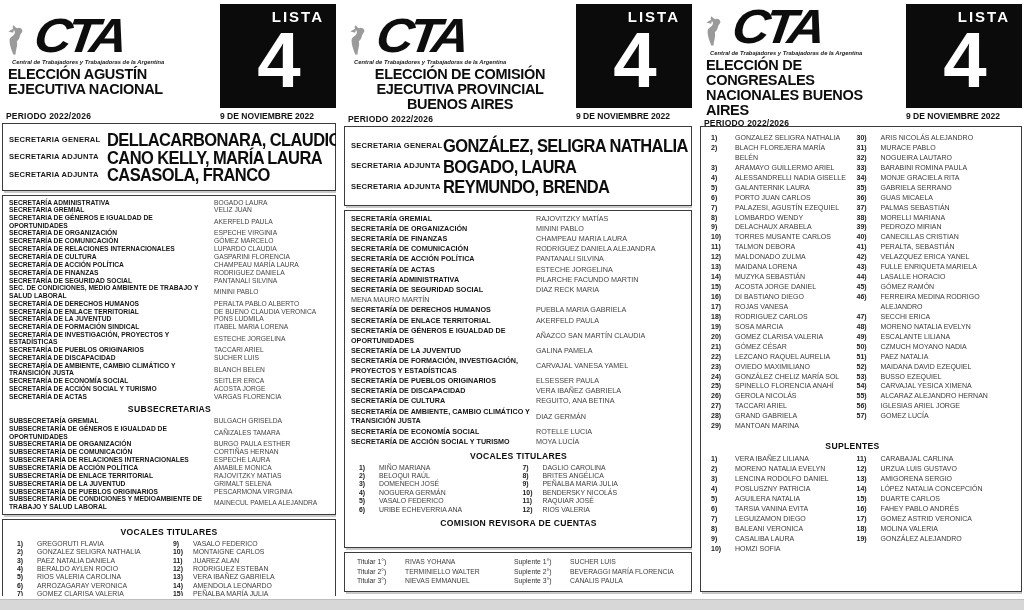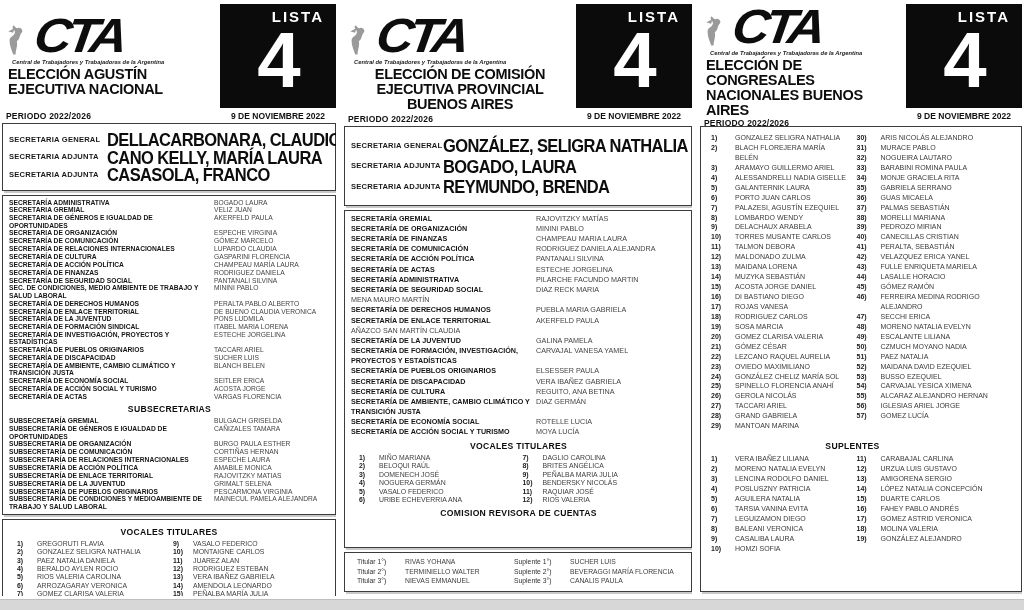--- a/index.html
+++ b/index.html
@@ -19,36 +19,36 @@
   .map-icon { margin-right:2px; }
   .cta-word { font-style:italic; font-weight:bold; font-size:52px; line-height:0.82; letter-spacing:-5px; transform:skewX(-8deg) scaleY(0.92); transform-origin:left bottom; color:#0d0d0d; }
   .tagline { font-size:5.8px; font-weight:bold; font-style:italic; margin:3px 0 2px 6px; color:#222; white-space:nowrap; }
   .ptitle { font-weight:bold; font-size:14.5px; line-height:1.04; letter-spacing:-0.3px; white-space:pre-line; margin-left:2px; color:#0d0d0d; }
   .panel.mid .ptitle { text-align:center; }
   .period { margin-top:auto; font-size:8.5px; font-weight:bold; letter-spacing:0.2px; }
   .phead-right { width:116px; display:flex; flex-direction:column; align-items:stretch; }
   .lista-box { background:#0b0b0b; color:#fff; height:104px; display:flex; flex-direction:column; align-items:center; justify-content:flex-start; padding-top:4px; }
   .lista-label { font-size:15px; font-weight:bold; letter-spacing:2px; align-self:flex-end; margin-right:12px;margin-left:30px; }
   .lista-num { font-size:78px; font-weight:bold; line-height:0.92; letter-spacing:-2px; }
-  .pdate { margin-top:3px; font-size:8.5px; font-weight:bold; text-align:center; white-space:nowrap; }
+  .pdate { margin-top:3px; font-size:8.5px; font-weight:bold; text-align:left; white-space:nowrap; }
 
   
   .box { border:1px solid #3c3c3c; box-shadow:2px 2px 0 #c9c9c9; background:#fff; margin-bottom:4px; }
 
   
   .leaders { padding:6px 4px 6px 6px; }
   .leader-row { display:flex; align-items:center; margin:1px 0; }
   .lrole { width:98px; font-size:7.6px; font-weight:bold; letter-spacing:0.2px; color:#1a1a1a; flex:none; }
   .lname { font-size:16.5px; font-weight:bold; letter-spacing:-0.6px; line-height:1.0; transform:scaleY(1.12); transform-origin:left center; white-space:nowrap; color:#0d0d0d; }
   .panel.mid .lrole { width:92px; }
   .panel.mid .leader-row { margin:4px 0; }
 
   
   .listbox { padding:3px 5px 3px 6px; flex:1; }
-  .srow { display:flex; line-height:1.1; margin-bottom:0.5px; }
+  .srow { display:flex; line-height:1.1; margin-bottom:0.5px;align-items:center; }
   .office { flex:1; font-size:6.7px; font-weight:bold; color:#151515; padding-right:4px; }
   .oname  { width:116px; flex:none; font-size:6.7px; color:#444; }
   .panel.mid .srow { line-height:1.35; }
   .panel.mid .office { font-size:7.2px; }
   .panel.mid .oname { width:150px; font-size:7.2px; }
   .sechead { text-align:center; font-size:8.6px; font-weight:bold; letter-spacing:0.3px; margin:4px 0 3px 0; color:#0d0d0d; }
 
   
   .twocol { display:flex; padding:0 4px; }
   .twocol .col { flex:1; padding:0 4px; }
@@ -465,20 +465,21 @@
               <span class="office">SECRETARÍA DE DERECHOS HUMANOS</span>
               <span class="oname">PUEBLA MARIA GABRIELA</span>
             </div>
 
             <div class="srow">
               <span class="office">SECRETARÍA DE ENLACE TERRITORIAL</span>
               <span class="oname">AKERFELD PAULA</span>
             </div>
 
             <div class="srow">
+              <span class="office">SECRETARÍA DE GÉNEROS E IGUALDAD DE OPORTUNIDADES</span>
               <span class="oname">AÑAZCO SAN MARTÍN CLAUDIA</span>
             </div>
 
             <div class="srow">
               <span class="office">SECRETARÍA DE LA JUVENTUD</span>
               <span class="oname">GALINA PAMELA</span>
             </div>
 
             <div class="srow">
               <span class="office">SECRETARÍA DE FORMACIÓN, INVESTIGACIÓN, PROYECTOS Y ESTADÍSTICAS</span>

